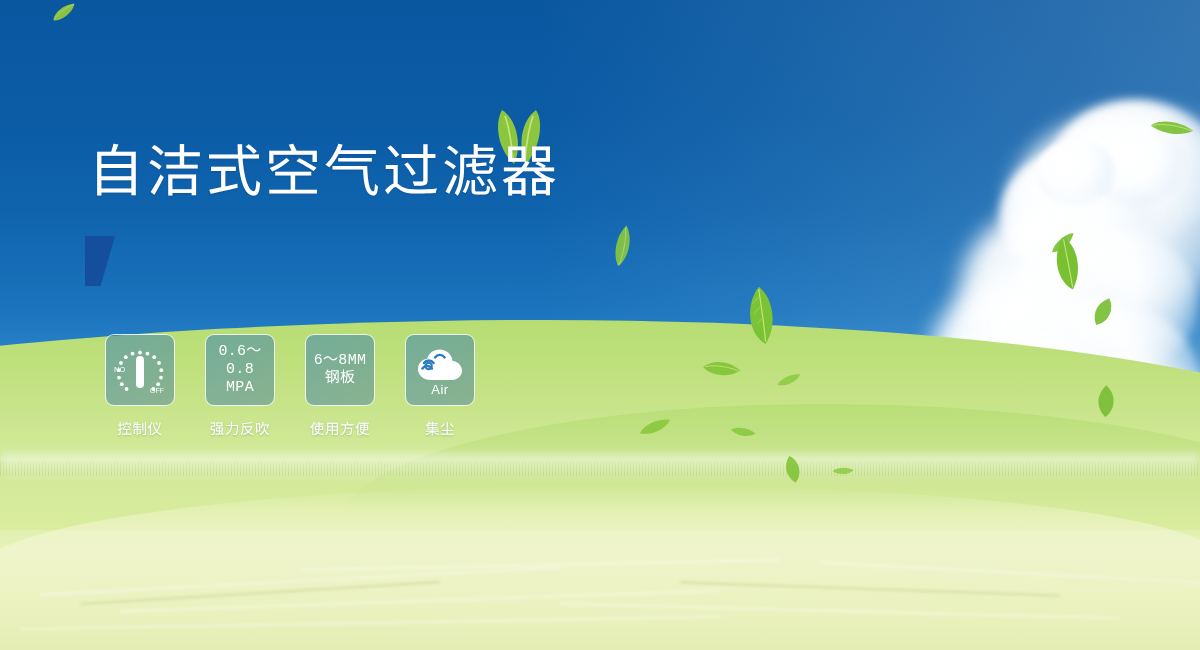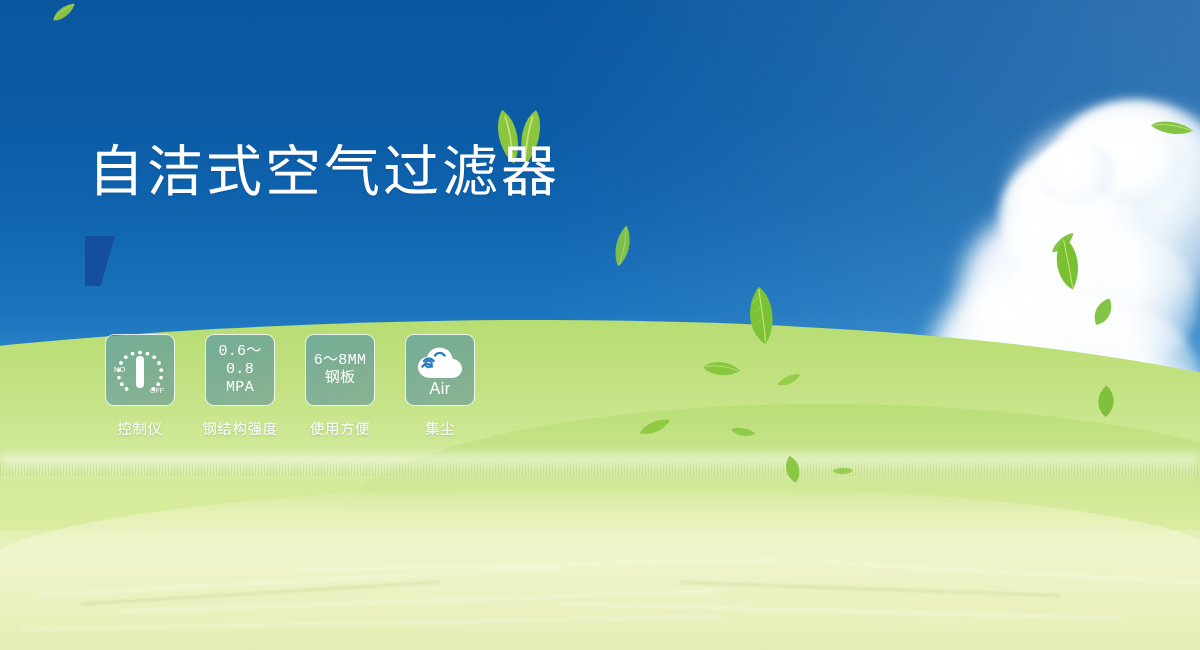--- a/index.html
+++ b/index.html
@@ -200,21 +200,21 @@
   .flabel{
     margin-top:11px;
     font-size:14.5px;
     color:#ffffff;
     letter-spacing:0.6px;
     text-shadow:0 1px 2px rgba(0,50,100,0.22);
     white-space:nowrap;
   }
   .fbox svg{display:block;}
   .air-cap{
-    font-size:16px;margin-top:-2px;letter-spacing:0.5px;color:#ffffff;
+    font-size:13px;margin-top:-2px;letter-spacing:0.5px;color:#ffffff;
   }
 </style>
 </head>
 <body>
 
 <div class="banner">
 
   <div class="sky"></div>
   <div class="sky-h"></div>
 
@@ -426,21 +426,21 @@
           </svg>
         </div>
         <div class="flabel">控制仪</div>
       </div>
 
       <div class="feature">
         <div class="fbox">
           <div class="fbox-text">0.6～0.8</div>
           <div class="fbox-text">MPA</div>
         </div>
-        <div class="flabel">钢结构强度</div>
+        <div class="flabel">强力反吹</div>
       </div>
 
 
       <div class="feature">
         <div class="fbox">
           <div class="fbox-text">6～8MM</div>
           <div class="fbox-text">钢板</div>
         </div>
         <div class="flabel">使用方便</div>
       </div>

